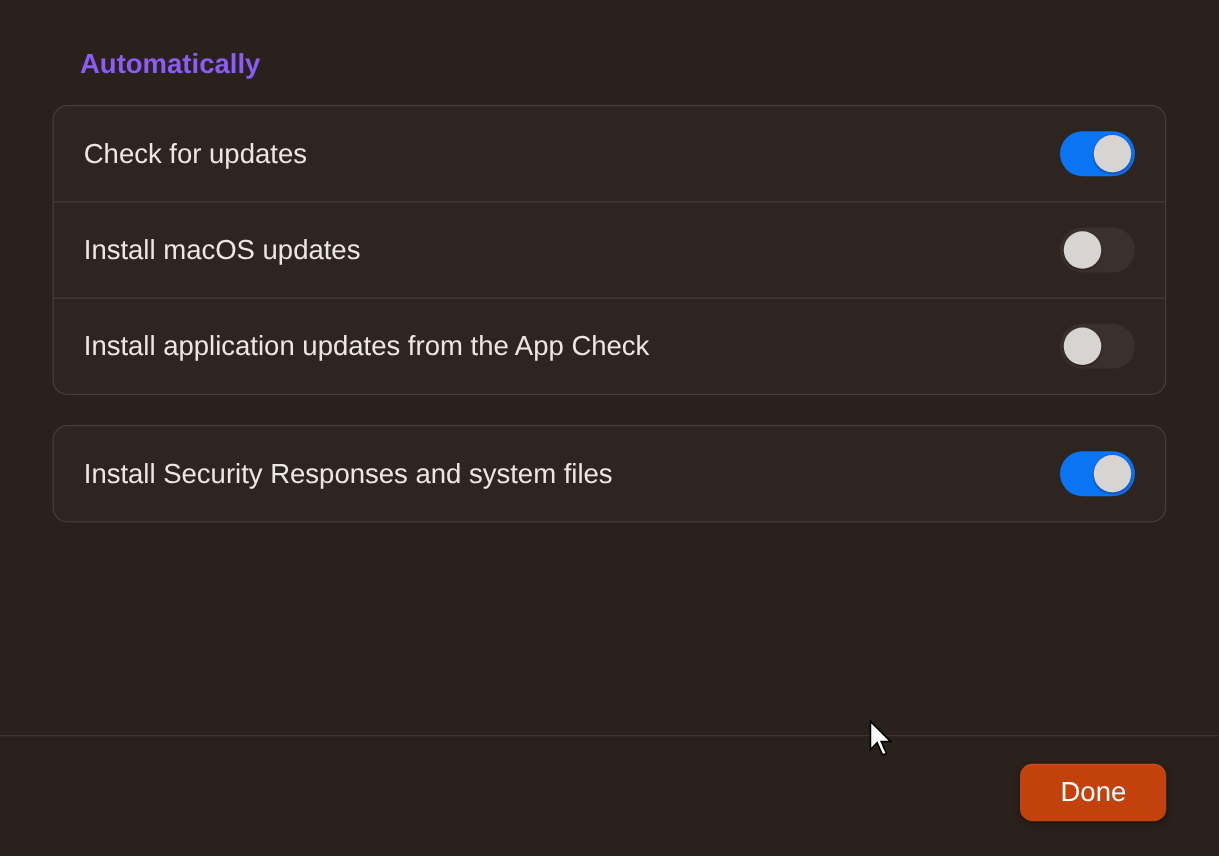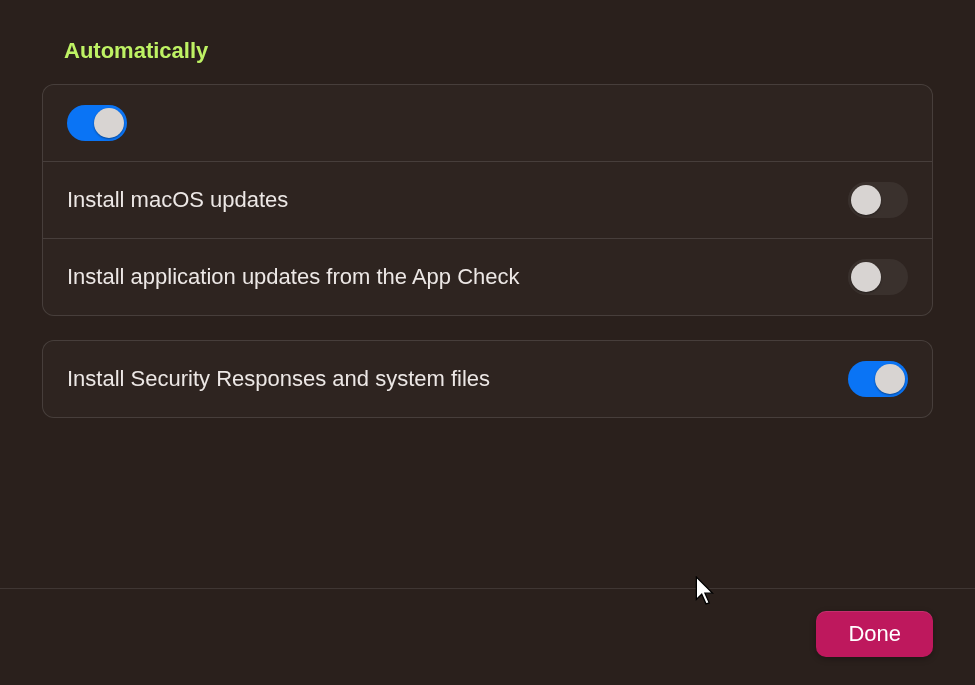--- a/index.html
+++ b/index.html
@@ -19,21 +19,21 @@
     }
     .content {
       flex: 1;
       padding: 38px 42px 0 42px;
       display: flex;
       flex-direction: column;
     }
     .section-title {
       font-size: 22px;
       font-weight: 700;
-      color: #bef264;
+      color: #8b5cf6;
       margin: 0 0 20px 22px;
     }
     .group {
       background: rgba(255,255,255,0.02);
       border: 1px solid rgba(255,255,255,0.12);
       border-radius: 12px;
       overflow: hidden;
     }
     .group + .group {
       margin-top: 24px;
@@ -86,21 +86,21 @@
     }
     .footer {
       border-top: 1px solid rgba(255,255,255,0.1);
       padding: 22px 42px 28px 42px;
       display: flex;
       justify-content: flex-end;
       align-items: center;
       position: relative;
     }
     .done-btn {
-      background: #be185d;
+      background: #c2410c;
       border: none;
       border-radius: 10px;
       color: #ffffff;
       font-size: 22px;
       font-weight: 500;
       padding: 10px 32px;
       cursor: pointer;
       box-shadow: 0 1px 0 rgba(255,255,255,0.1) inset, 0 2px 6px rgba(0,0,0,0.3);
     }
     .cursor {
@@ -113,20 +113,21 @@
     }
   </style>
 </head>
 <body>
 
 <div class="content">
   <div class="section-title">Automatically</div>
 
   <div class="group">
     <div class="row">
+      <span class="row-label">Check for updates</span>
       <div class="toggle on">
         <div class="toggle-knob"></div>
       </div>
     </div>
     <div class="row">
       <span class="row-label">Install macOS updates</span>
       <div class="toggle off">
         <div class="toggle-knob"></div>
       </div>
     </div>

